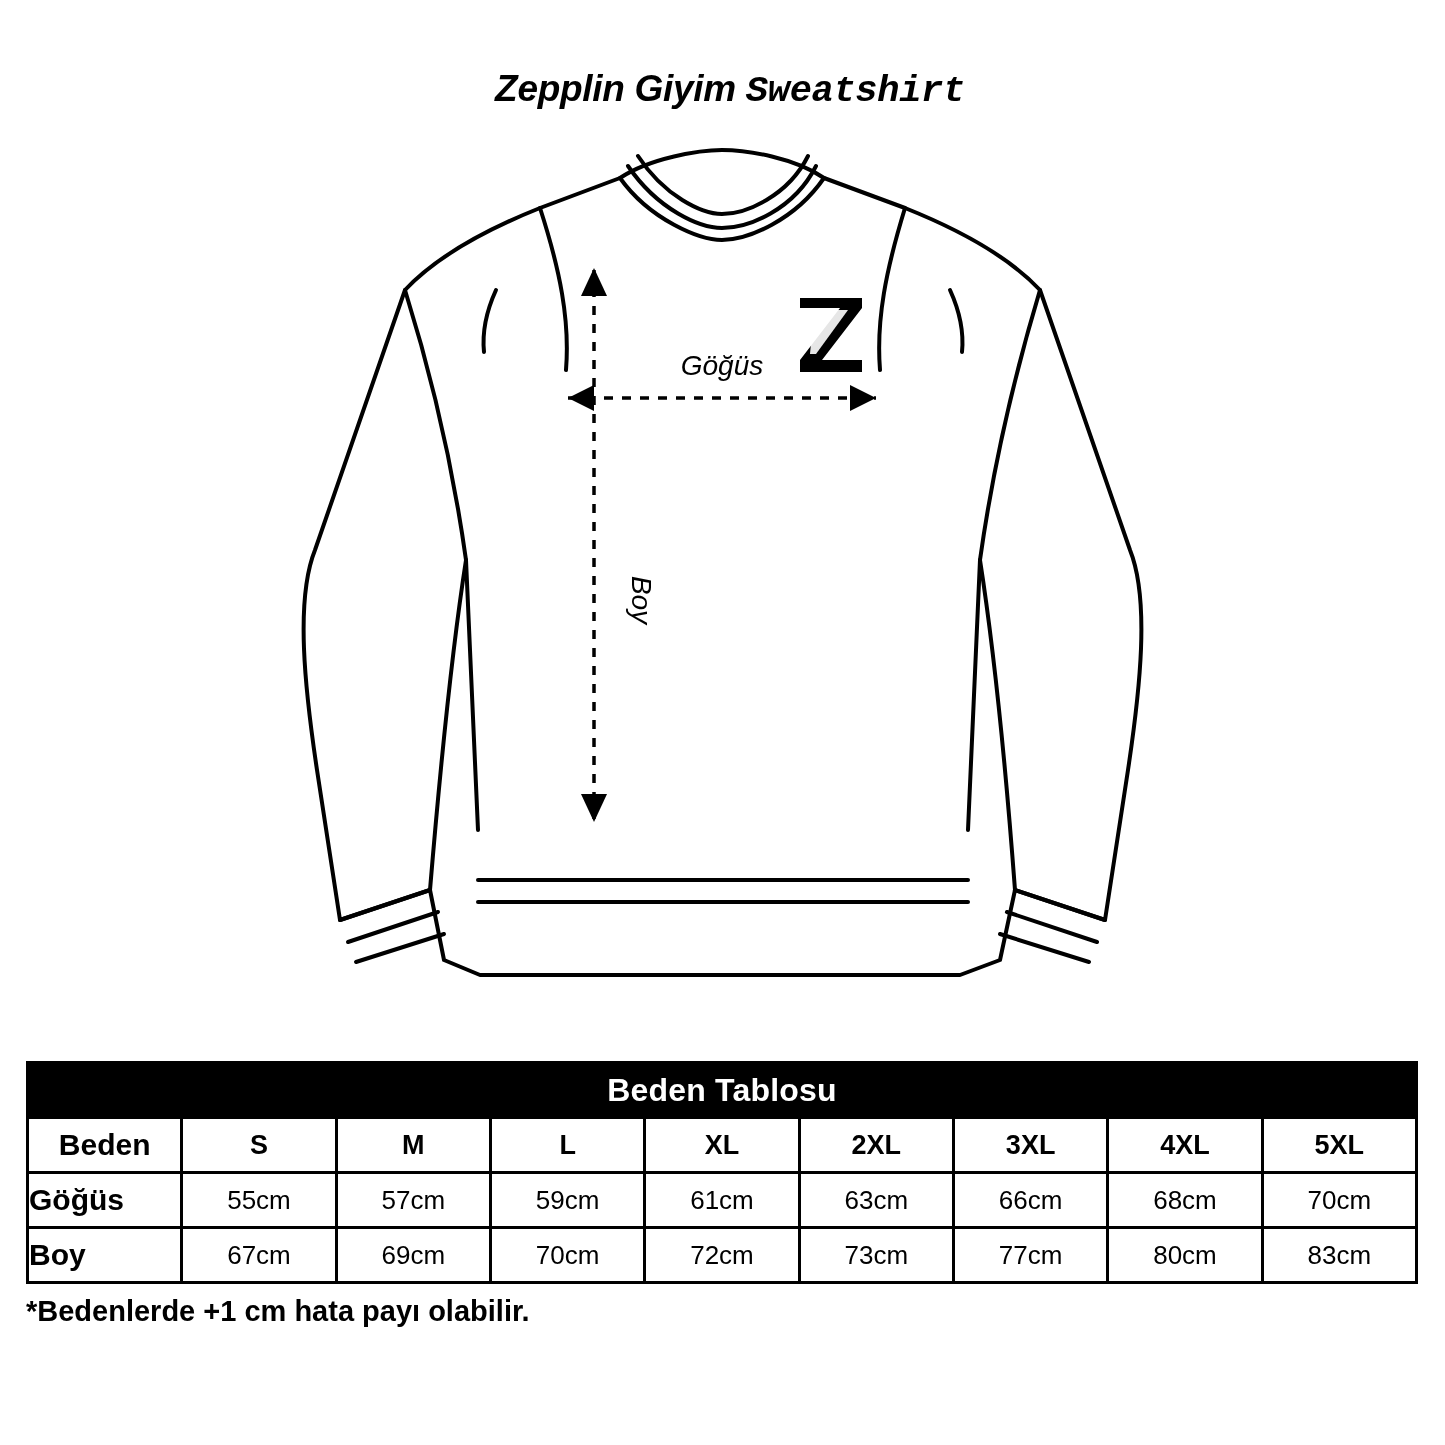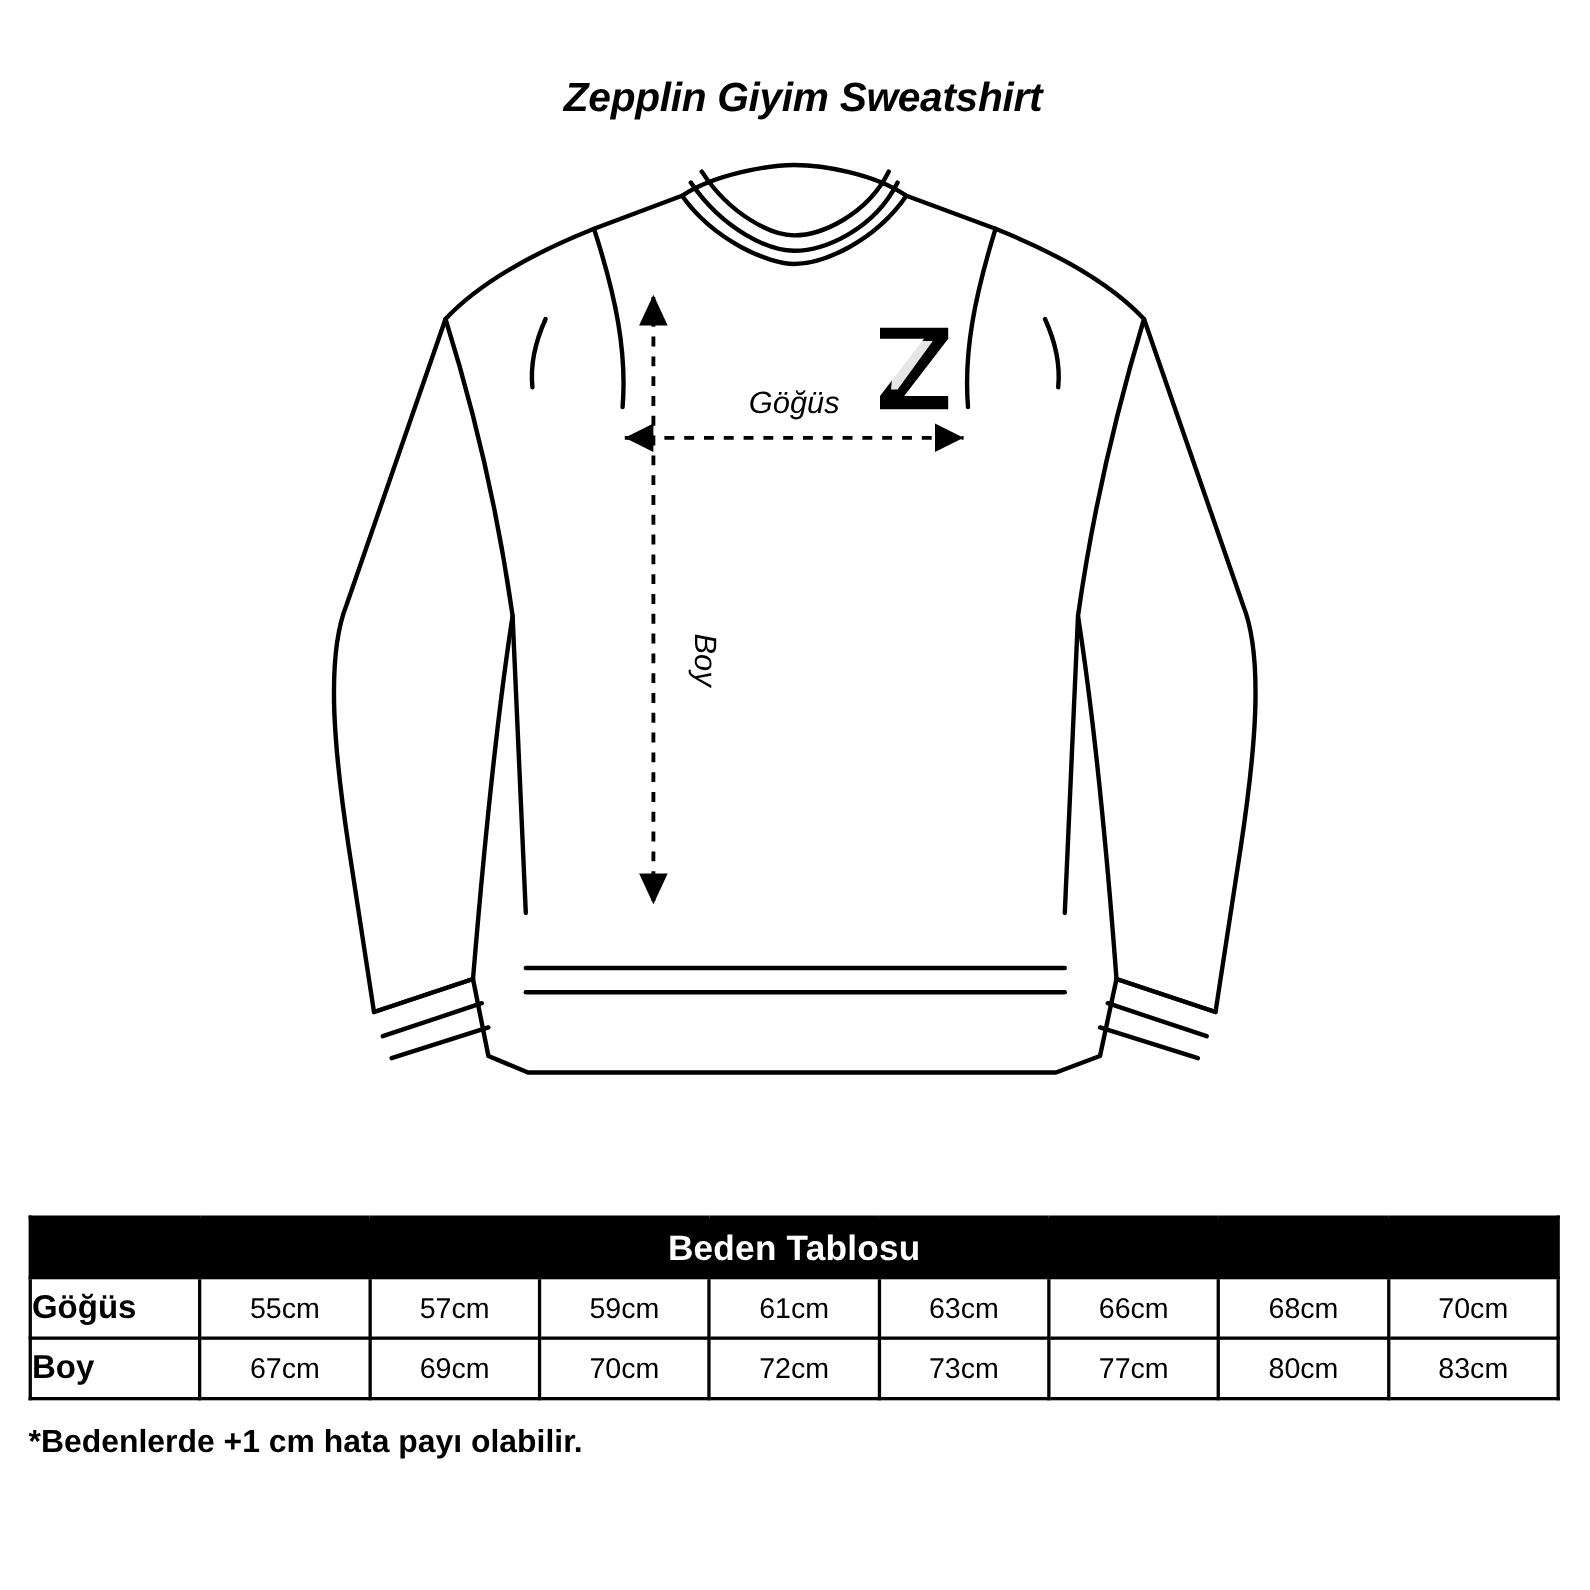--- a/index.html
+++ b/index.html
@@ -36,36 +36,36 @@
     left: 380px;
     top: 68px;
     width: 700px;
     text-align: center;
     font-size: 37px;
     font-style: italic;
     letter-spacing: -0.3px;
     white-space: nowrap;
   }
   .page-title .t-light { font-weight: 700; font-style: italic; }
-  .page-title .t-bold  { font-weight: 900; }
+  .page-title .t-bold  { font-weight: 900; font-family: Liberation Mono, monospace; }
 
   
   .illustration {
     position: absolute;
     left: 0;
     top: 130px;
     width: 1445px;
     height: 900px;
   }
 
   
   .size-table {
     position: absolute;
     left: 26px;
-    top: 1105px;
+    top: 1061px;
     width: 1392px;
     border-collapse: collapse;
     table-layout: fixed;
   }
   .size-table td, .size-table th {
     border: 3px solid #000000;
     padding: 0;
     height: 52px;
   }
   .table-title {
@@ -195,20 +195,31 @@
     <text x="0" y="0" transform="translate(632,470) rotate(90)" text-anchor="middle" font-family="Liberation Sans, sans-serif" font-size="28" font-style="italic" fill="#000000">Boy</text>
   </svg>
 </div>
 
 <table class="size-table">
   <tbody>
     <tr>
       <td class="table-title" colspan="9">Beden Tablosu</td>
     </tr>
     <tr>
+      <td class="hdr-label" style="width:248px">Beden</td>
+      <td class="hdr-size" style="width:143px">S</td>
+      <td class="hdr-size" style="width:143px">M</td>
+      <td class="hdr-size" style="width:143px">L</td>
+      <td class="hdr-size" style="width:143px">XL</td>
+      <td class="hdr-size" style="width:143px">2XL</td>
+      <td class="hdr-size" style="width:143px">3XL</td>
+      <td class="hdr-size" style="width:143px">4XL</td>
+      <td class="hdr-size" style="width:143px">5XL</td>
+    </tr>
+    <tr>
       <td class="row-label">Göğüs</td>
       <td class="cell-val">55cm</td>
       <td class="cell-val">57cm</td>
       <td class="cell-val">59cm</td>
       <td class="cell-val">61cm</td>
       <td class="cell-val">63cm</td>
       <td class="cell-val">66cm</td>
       <td class="cell-val">68cm</td>
       <td class="cell-val">70cm</td>
     </tr>

